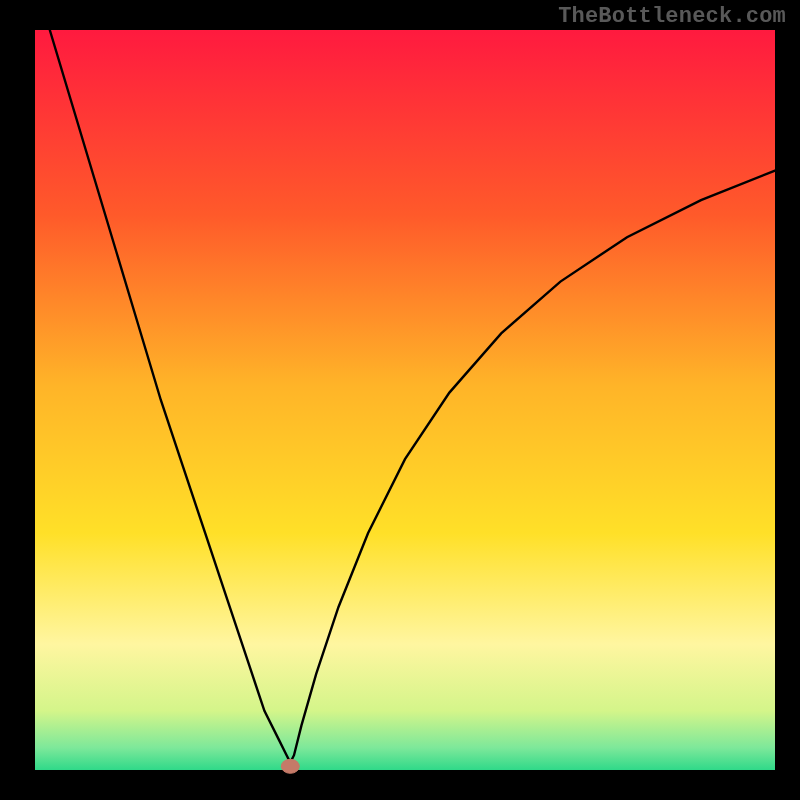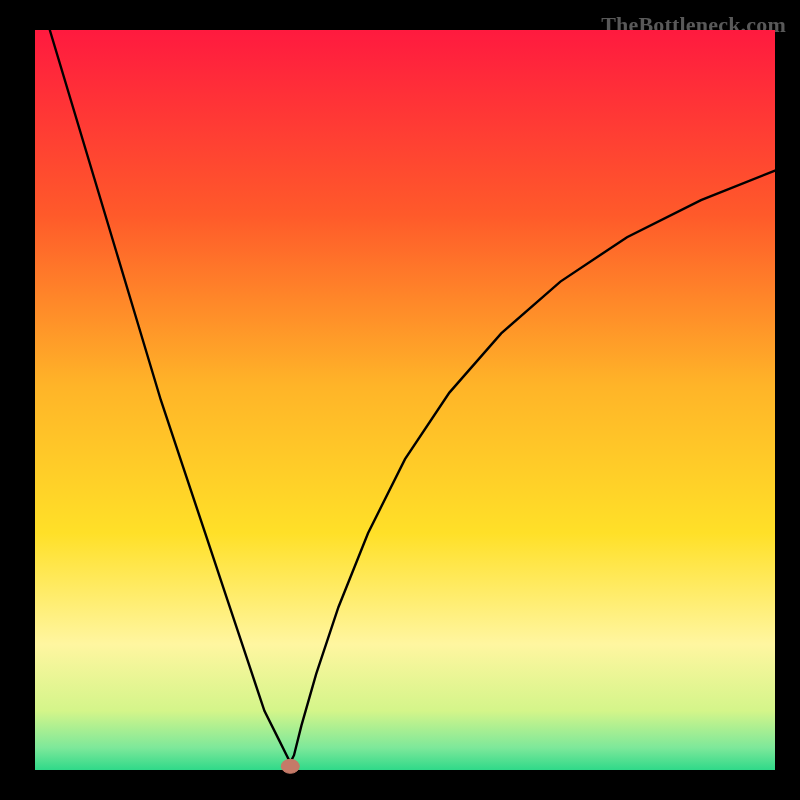--- a/index.html
+++ b/index.html
@@ -13,26 +13,25 @@
   .frame {
     position: relative;
     width: 800px;
     height: 800px;
     background: #000;
   }
   .watermark {
     position: absolute;
     top: 4px;
     right: 14px;
-    font-family: Liberation Serif, serif;
+    font-family: Liberation Mono, monospace;
     font-size: 22px;
     font-weight: 600;
     color: #595959;
     letter-spacing: 0.2px;
-    margin-top: 8px;
   }
   svg.plot {
     position: absolute;
     left: 0;
     top: 0;
   }
 </style>
 </head>
 <body>
 <div class="frame">

